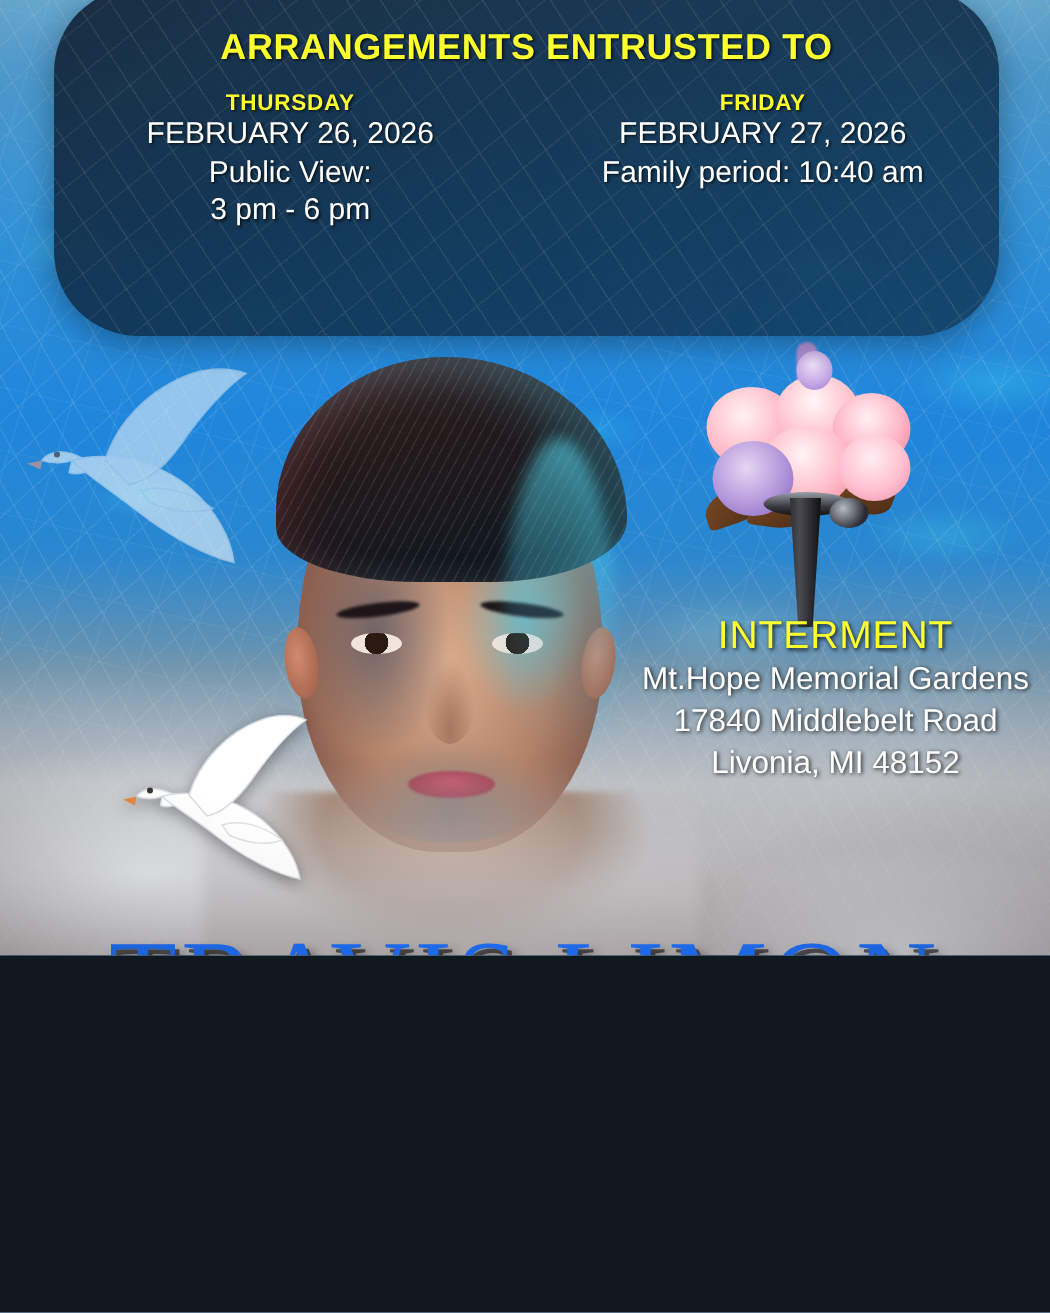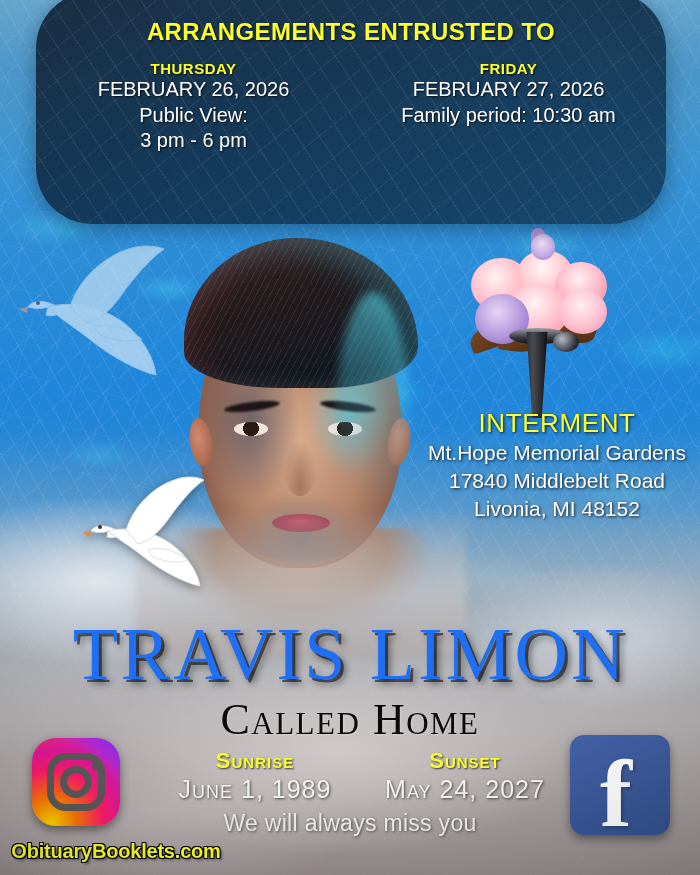--- a/index.html
+++ b/index.html
@@ -1,17 +1,17 @@
 <!DOCTYPE html>
 <html><head>
 <meta charset="utf-8">
 <style>
   html,body{margin:0;padding:0;background:#101820;}
   #poster{
-    position:relative;width:700px;height:875px;overflow:hidden;
+    position:relative;width:700px;height:637px;overflow:hidden;
     font-family:"Liberation Sans",sans-serif;
     background:#2f7fc4;
   }
   
   .bg-base{
     position:absolute;inset:0;
     background:
       linear-gradient(180deg,#6fb4de 0%,#4f9fd4 8%,#2f8fd6 26%,#1f86dc 44%,#2a87cf 58%,#6f94ad 70%,#b9bec4 82%,#a9a6a8 92%,#8e8588 100%);
   }
   .bg-marble{
@@ -289,21 +289,21 @@
       <div class="svc-row">
         <div class="svc-col">
           <div class="svc-day">THURSDAY</div>
           <div class="svc-line">FEBRUARY 26, 2026</div>
           <div class="svc-line">Public View:</div>
           <div class="svc-line">3 pm - 6 pm</div>
         </div>
         <div class="svc-col">
           <div class="svc-day">FRIDAY</div>
           <div class="svc-line">FEBRUARY 27, 2026</div>
-          <div class="svc-line">Family period: 10:30 am</div>
+          <div class="svc-line">Family period: 10:40 am</div>
         </div>
       </div>
     </div>
   </div>
 
   <div id="interment">
     <div class="title">INTERMENT</div>
     <div class="line">Mt.Hope Memorial Gardens</div>
     <div class="line">17840 Middlebelt Road</div>
     <div class="line">Livonia, MI 48152</div>

